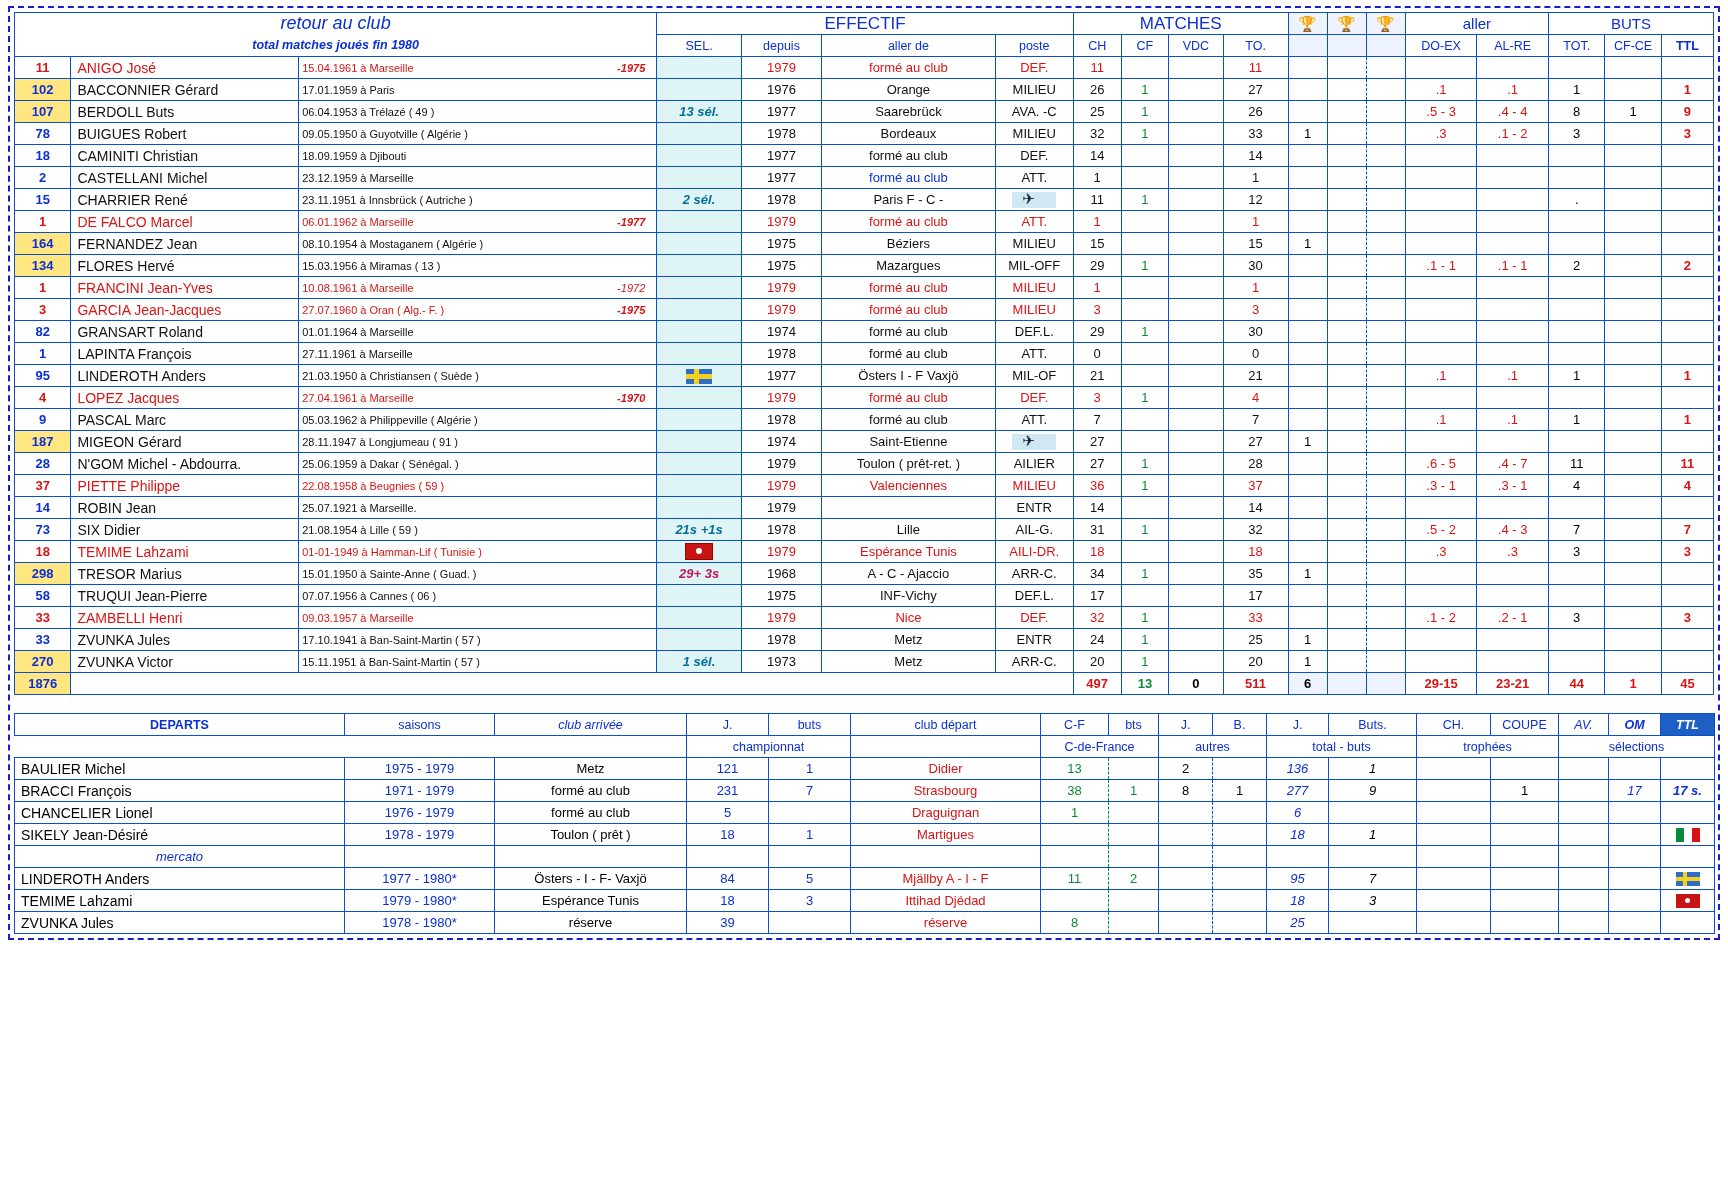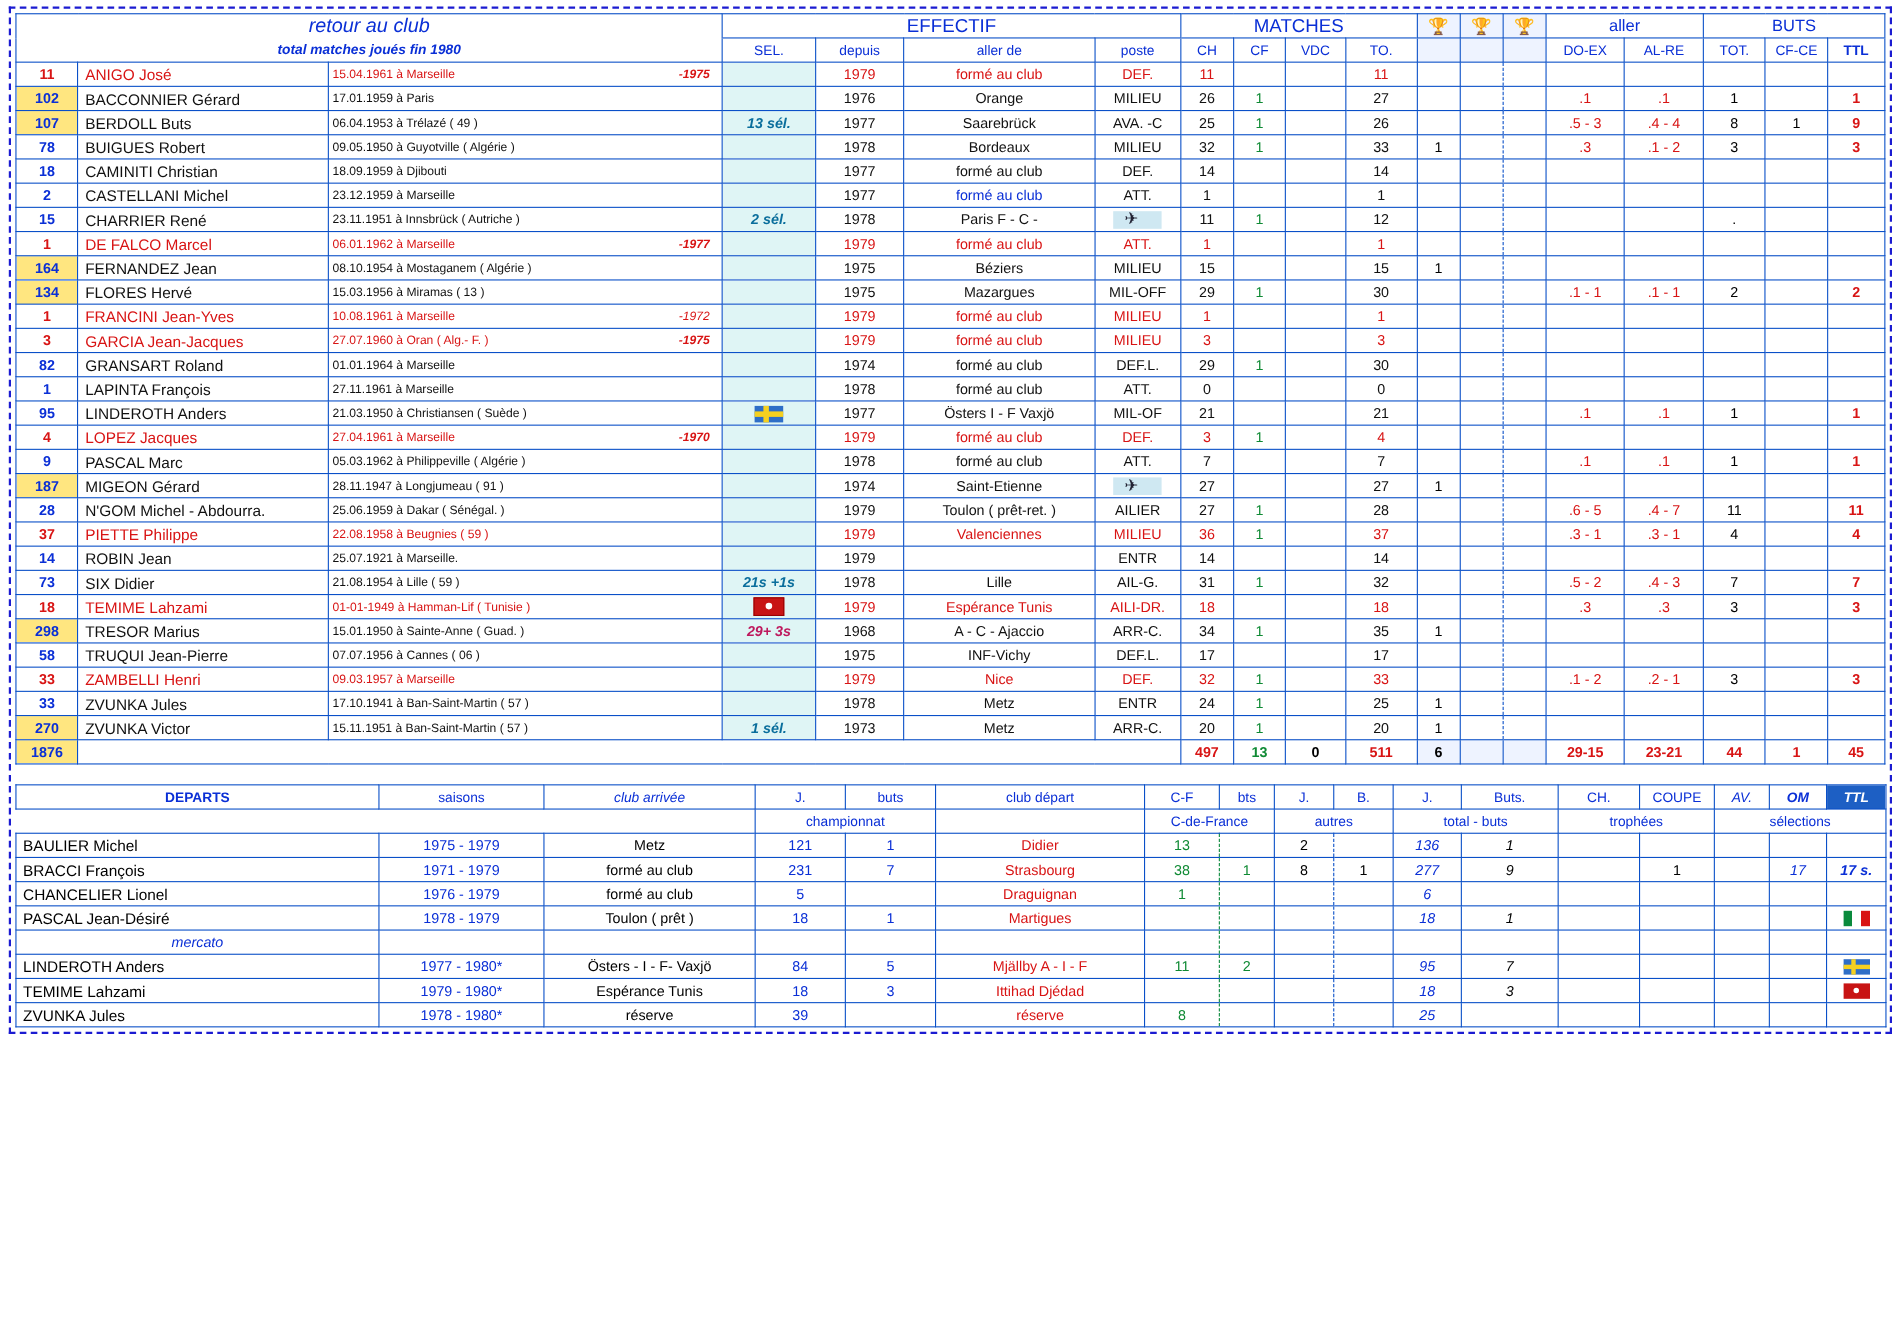--- a/index.html
+++ b/index.html
@@ -815,21 +815,21 @@
             <td class="c" style="border-left:none"></td>
             <td class="c blue ital">6</td>
             <td class="c ital"></td>
             <td class="c"></td>
             <td class="c"></td>
             <td class="c"></td>
             <td class="c blue ital"></td>
             <td class="c blue bold ital"></td>
           </tr>
           <tr>
-            <td class="l name">PASCAL Jean-Désiré</td>
+            <td class="l name">SIKELY Jean-Désiré</td>
             <td class="c blue">1978 - 1979</td>
             <td class="c">Toulon ( prêt )</td>
             <td class="c blue">18</td>
             <td class="c blue">1</td>
             <td class="c red">Martigues</td>
             <td class="c green" style="border-right:1px dashed #0a8a3c"></td>
             <td class="c green" style="border-left:none"></td>
             <td class="c" style="border-right:1px dashed #0a50c8"></td>
             <td class="c" style="border-left:none"></td>
             <td class="c blue ital">18</td>

